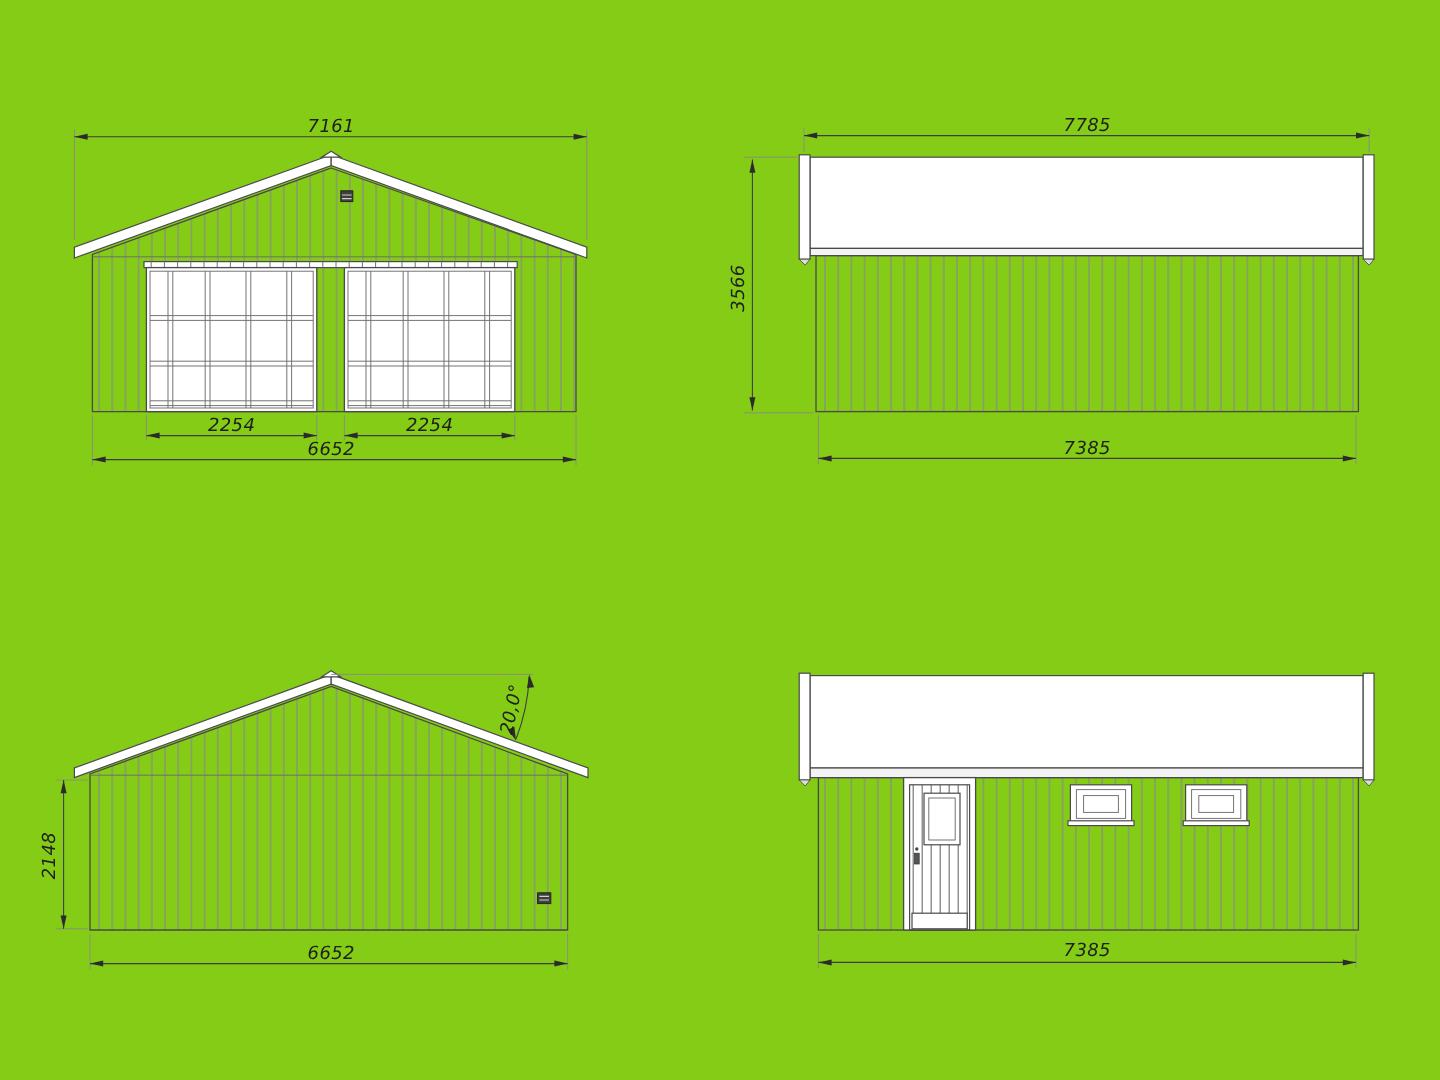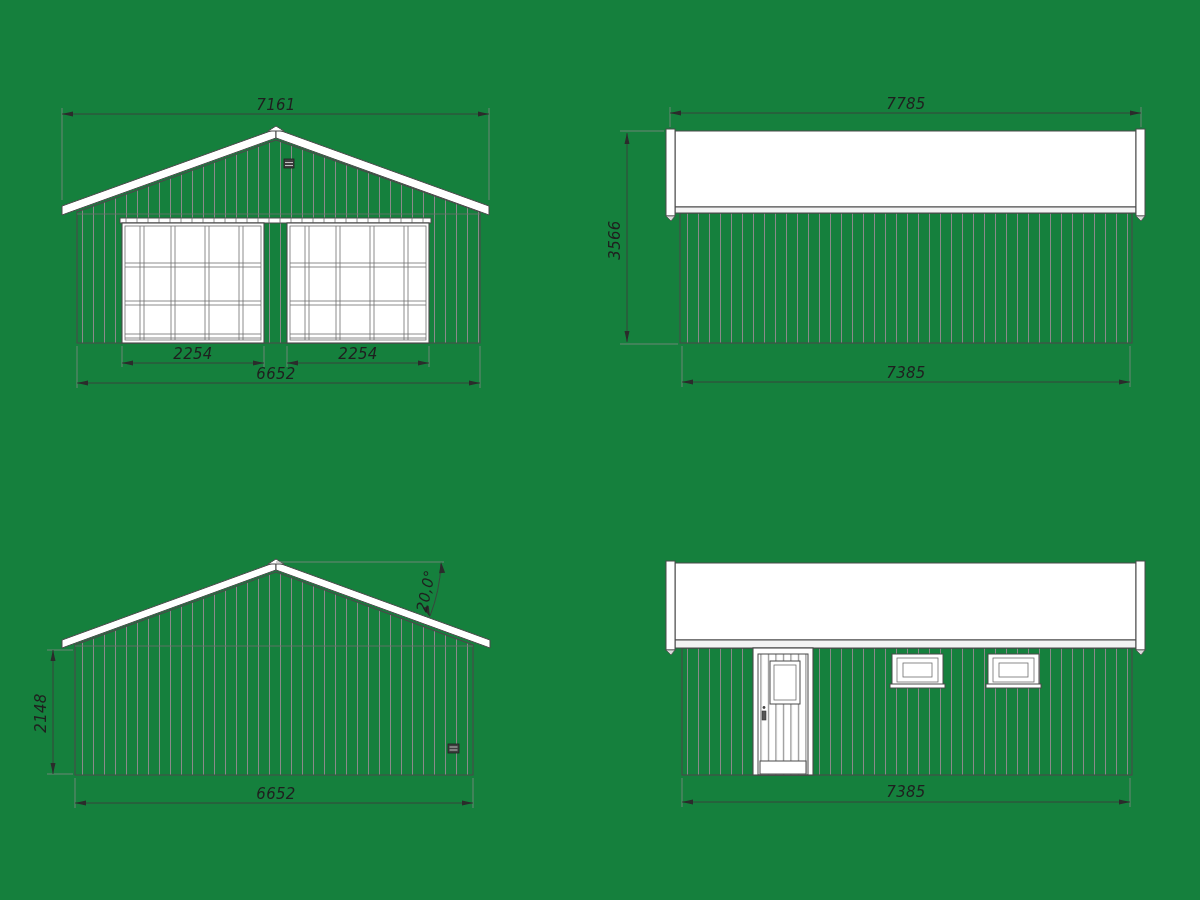--- a/index.html
+++ b/index.html
@@ -1,16 +1,16 @@
 <!DOCTYPE html>
 <html><head>
 <meta charset="utf-8">
 <style>
   html,body{margin:0;padding:0;background:#ffffff;}
-  .canvas-wrap{width:1200px;height:900px;position:relative;background:#15803d;overflow:hidden;}
+  .canvas-wrap{width:1200px;height:900px;position:relative;background:#84cc16;overflow:hidden;}
   svg{display:block;}
   text.dim{font-family:"DejaVu Sans",sans-serif;font-style:italic;font-size:15px;fill:#1f1f1f;letter-spacing:.3px;}
   .outline{stroke:#4a4a4a;stroke-width:1;fill:none;}
   .wallfill{stroke:#4a4a4a;stroke-width:1.1;}
   .thin{stroke:#6e6e6e;stroke-width:.8;fill:none;}
   .ext{stroke:#8a8a8a;stroke-width:.75;fill:none;}
   .dimline{stroke:#3d3d3d;stroke-width:.9;fill:none;}
   .arrow{fill:#2b2b2b;stroke:none;}
   .white{fill:#ffffff;}
   .fascia{fill:#f3f3f3;}

